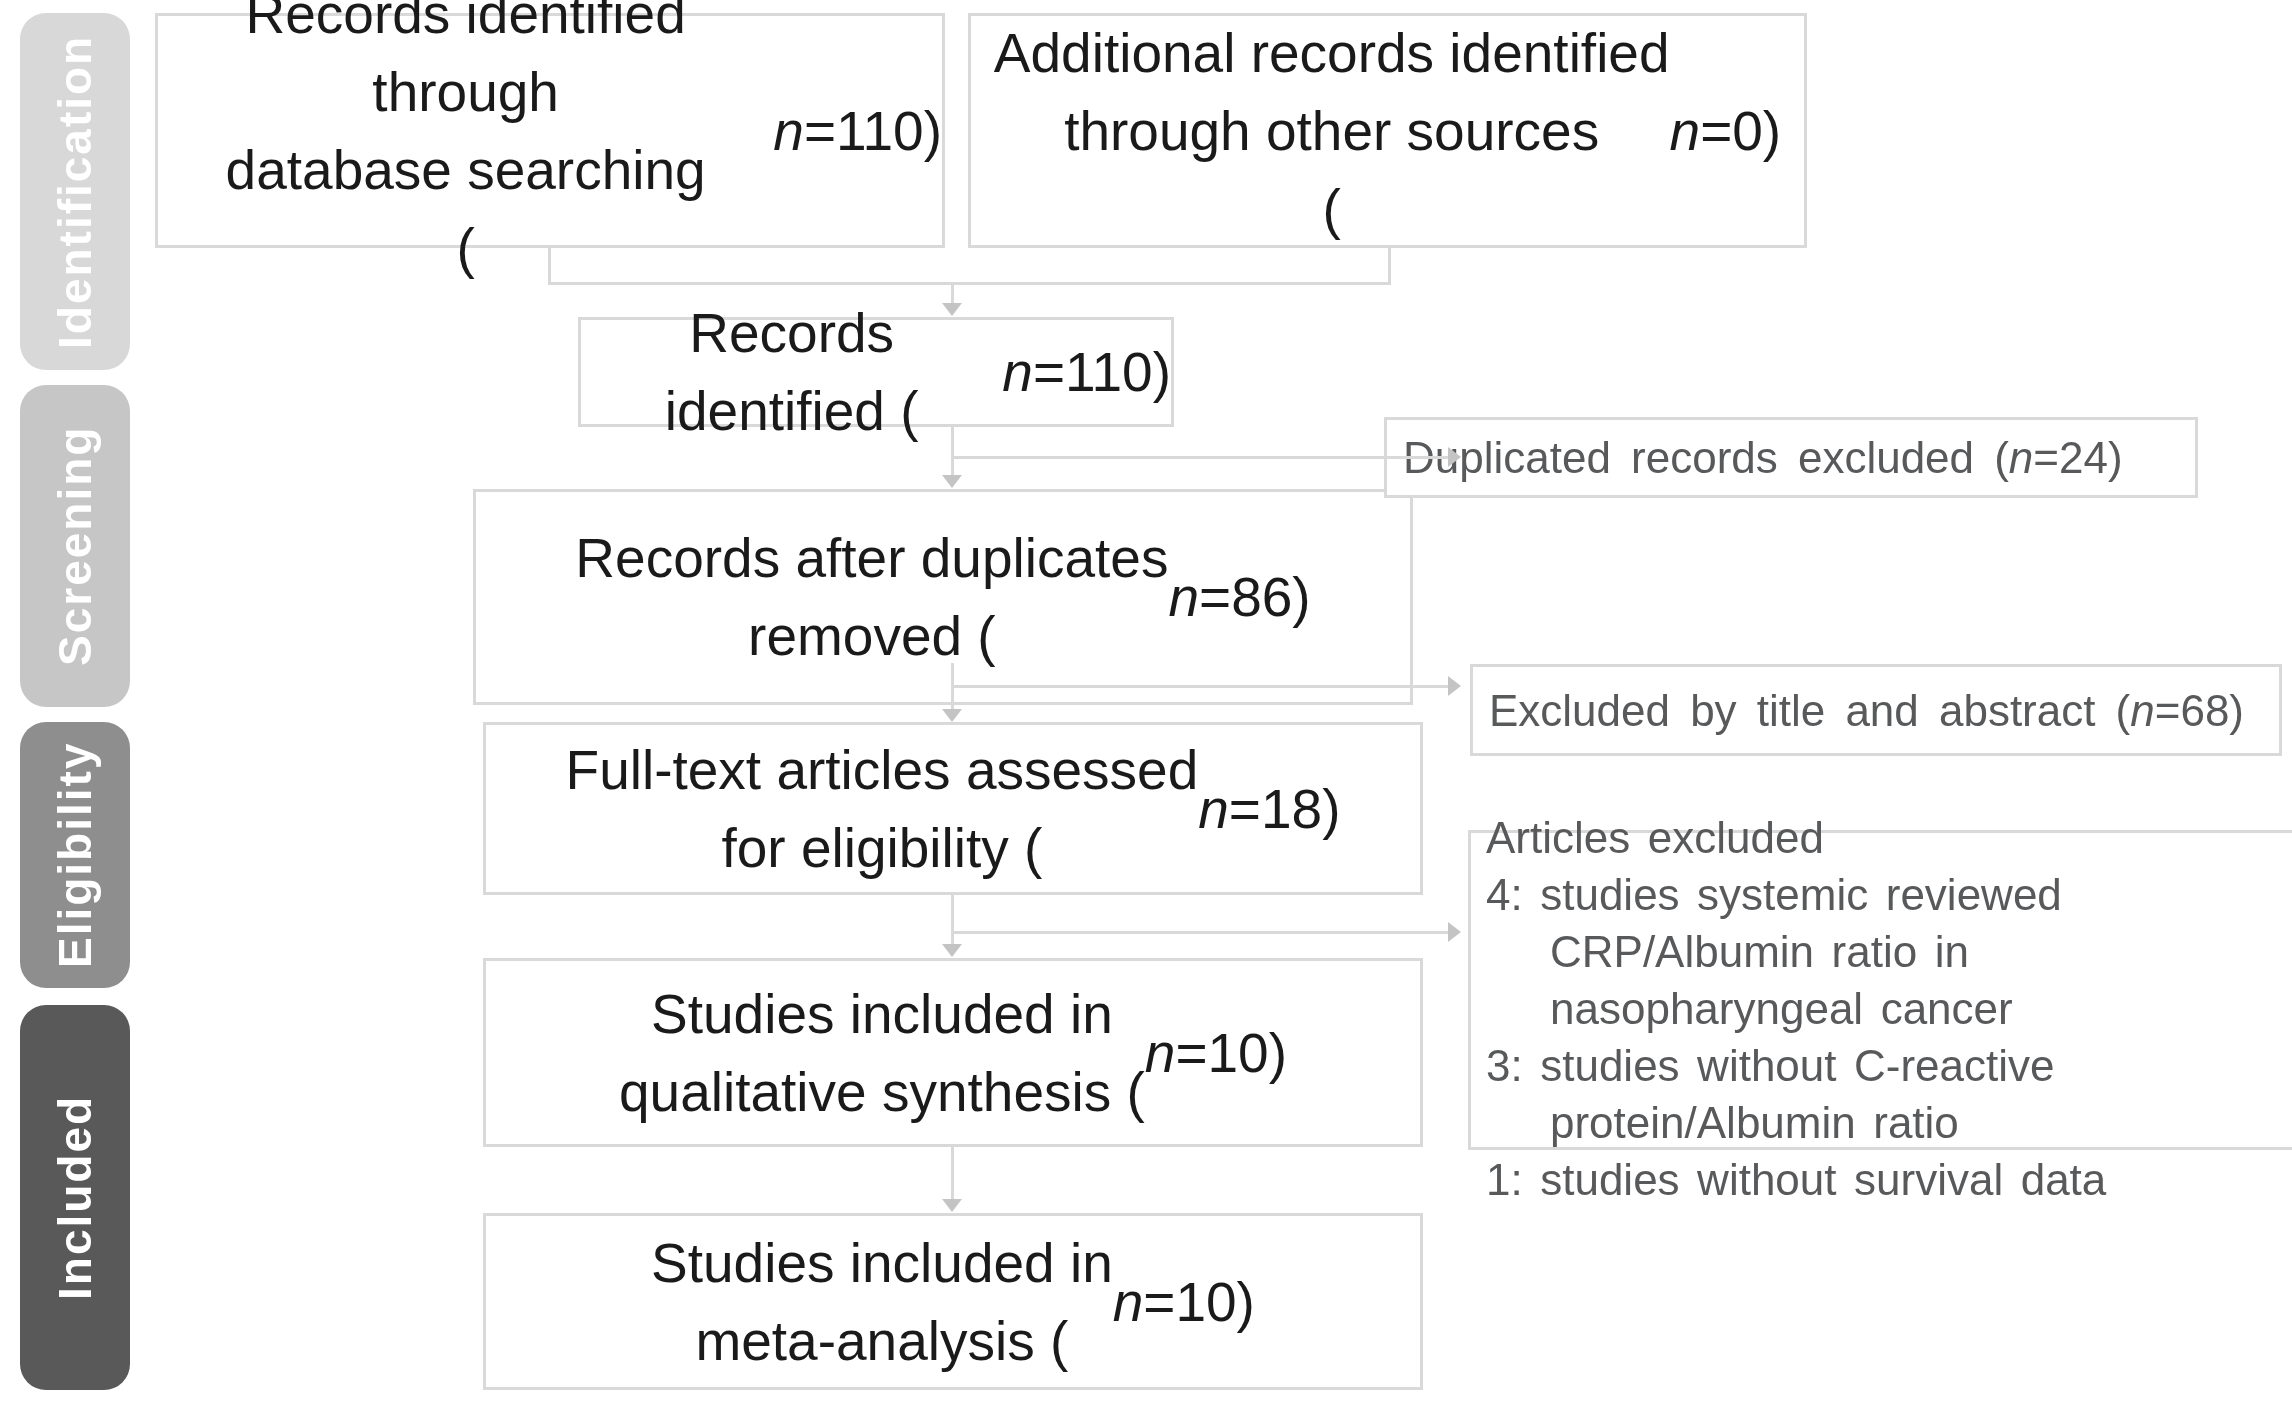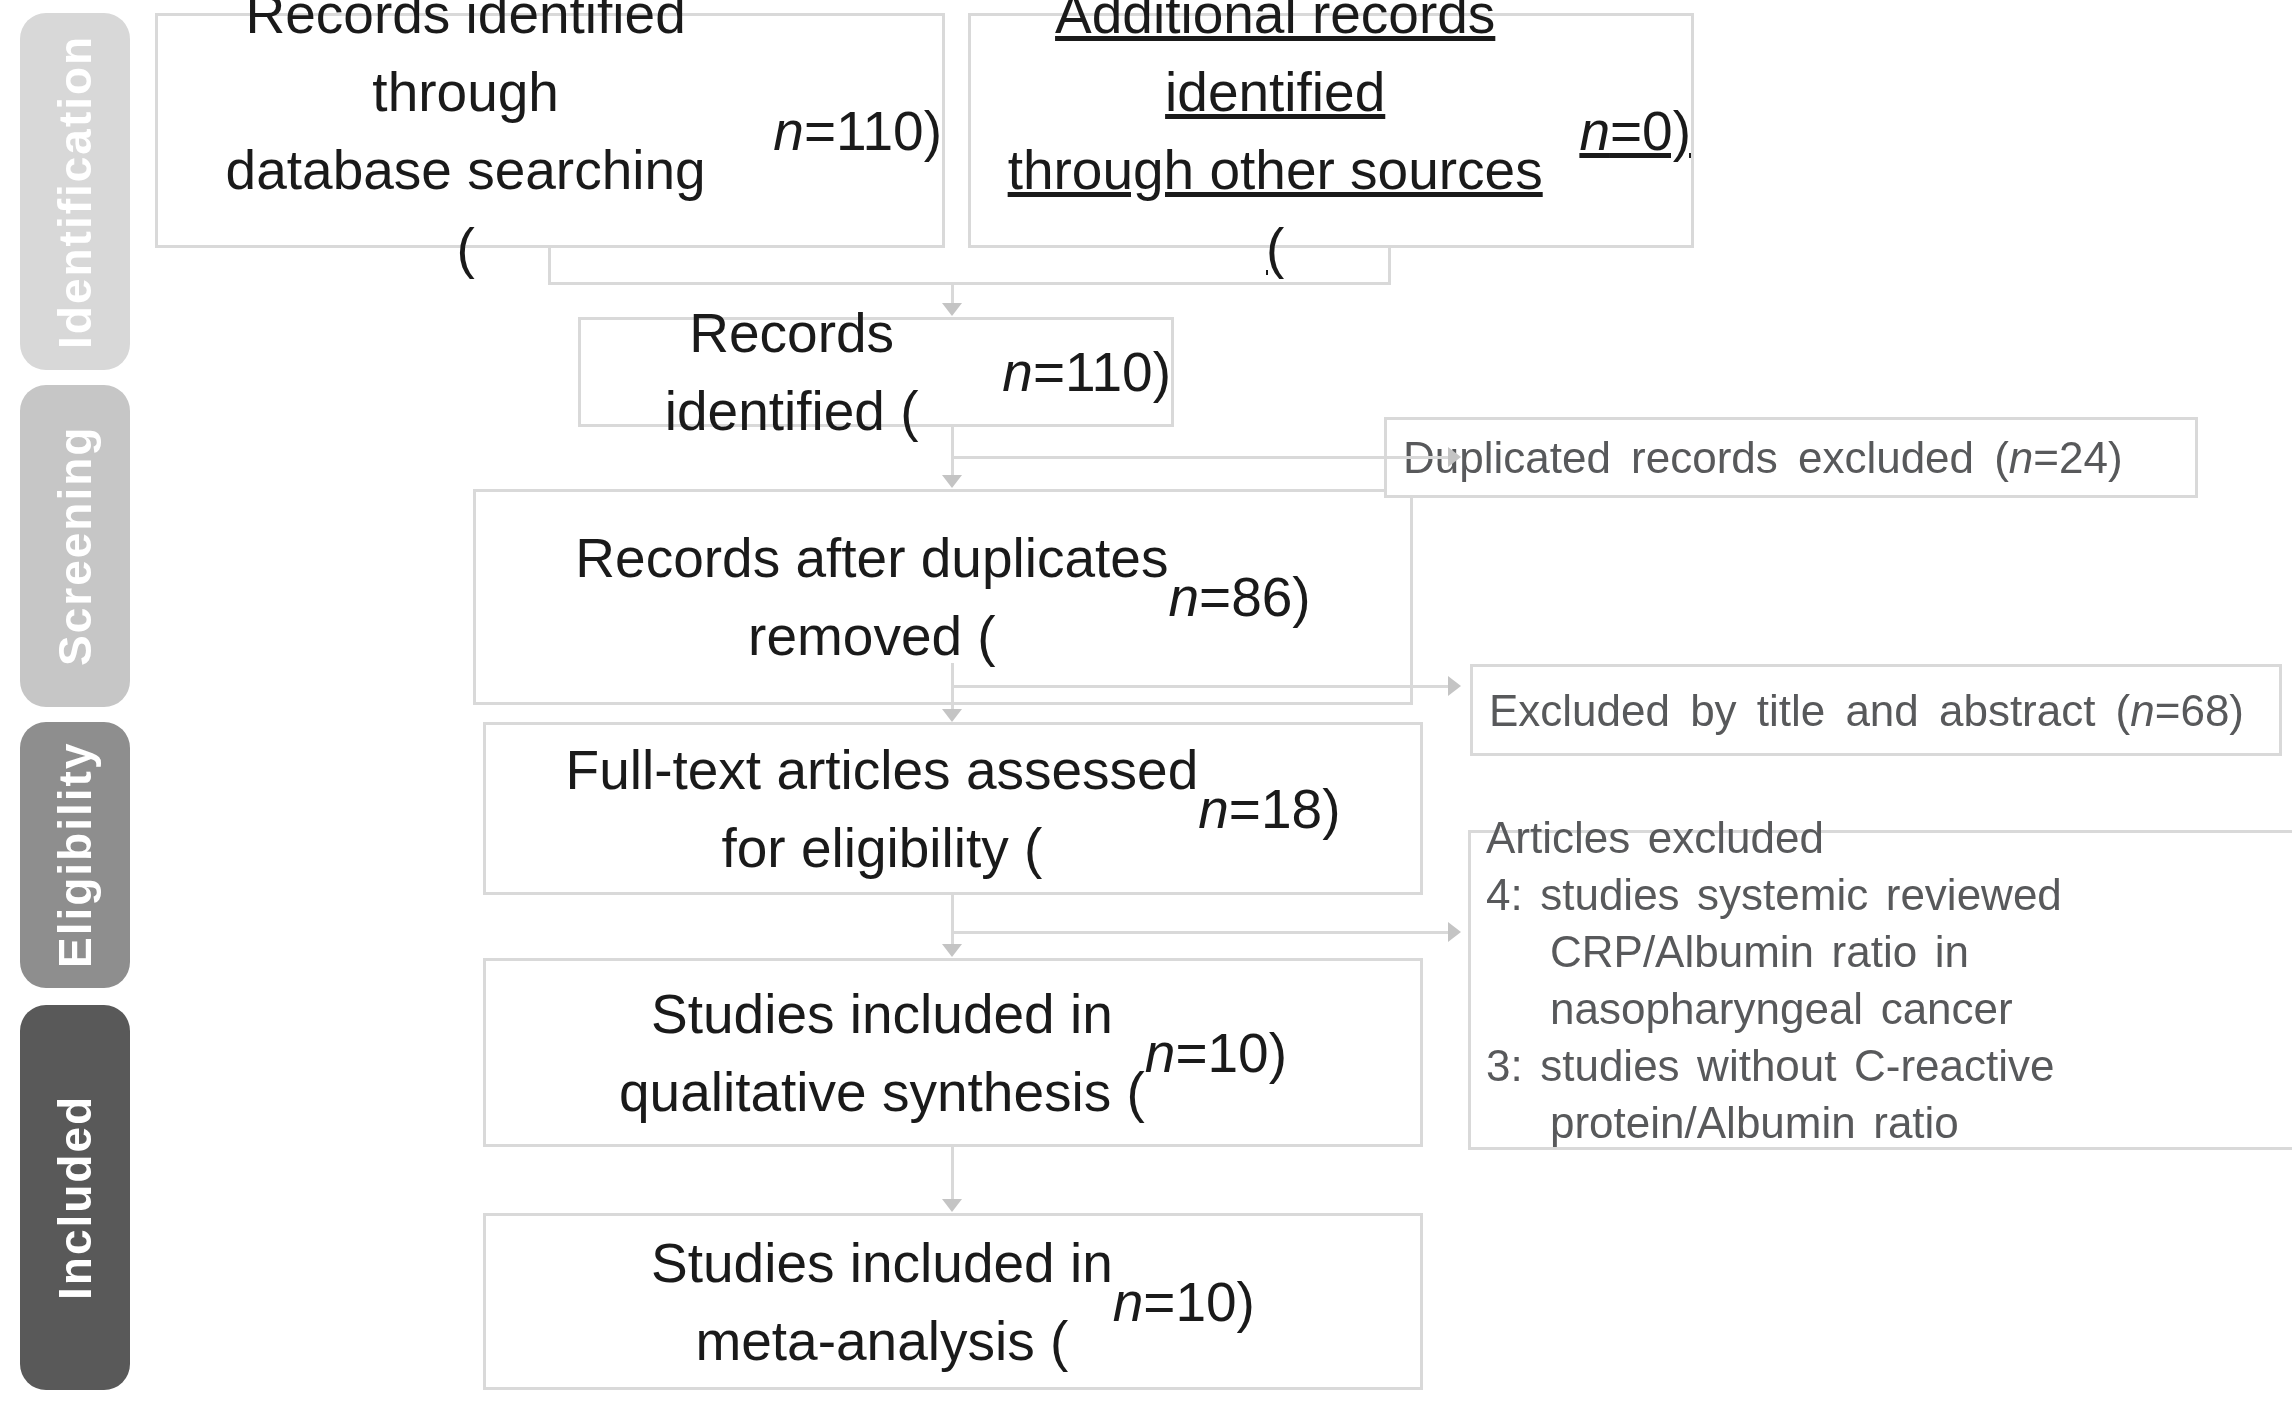--- a/index.html
+++ b/index.html
@@ -65,38 +65,39 @@
 <body>
 
 <div class="page">
 
   <div class="tab" style="top: 13px; height: 357px; background: rgb(216, 216, 216);">Identification</div>
   <div class="tab" style="top: 385px; height: 322px; background: rgb(198, 198, 198);">Screening</div>
   <div class="tab" style="top: 722px; height: 266px; background: rgb(142, 142, 142);">Eligibility</div>
   <div class="tab" style="top: 1005px; height: 385px; background: rgb(89, 89, 89);">Included</div>
 
   <div class="fbox" style="left:155px;top:13px;width:790px;height:235px;">Records identified through<br>database searching<br>(<i>n</i>=110)</div>
-  <div class="fbox" style="left:968px;top:13px;width:726px;height:235px;text-decoration:underline;">Additional records identified<br>through other sources<br>(<i>n</i>=0)</div>
+  <div class="fbox" style="left:968px;top:13px;width:839px;height:235px;">Additional records identified<br>through other sources<br>(<i>n</i>=0)</div>
   <div class="fbox" style="left:578px;top:317px;width:596px;height:110px;">Records identified (<i>n</i>=110)</div>
   <div class="fbox" style="left:473px;top:489px;width:940px;height:216px;">Records after duplicates<br>removed (<i>n</i>=86)</div>
   <div class="fbox" style="left:483px;top:722px;width:940px;height:173px;">Full-text articles assessed<br>for eligibility (<i>n</i>=18)</div>
   <div class="fbox" style="left:483px;top:958px;width:940px;height:189px;">Studies included in<br>qualitative synthesis (<i>n</i>=10)</div>
   <div class="fbox" style="left:483px;top:1213px;width:940px;height:177px;">Studies included in<br>meta-analysis (<i>n</i>=10)</div>
 
   <div class="ebox ebox-single" style="left:1384px;top:417px;width:814px;height:81px;">
     <span>Duplicated records excluded (<i>n</i>=24)</span>
   </div>
   <div class="ebox ebox-single" style="left:1470px;top:648px;width:812px;height:92px;margin-top:16px;">
     <span>Excluded by title and abstract (<i>n</i>=68)</span>
   </div>
   <div class="ebox" style="left:1468px;top:830px;width:861px;height:320px;overflow:visible;">
     <div class="ebox-text-block">
       <div>Articles excluded</div>
       <div class="ex-item">4: studies systemic reviewed CRP/Albumin ratio in nasopharyngeal cancer</div>
       <div class="ex-item">3: studies without C-reactive protein/Albumin ratio</div>
+      <div class="ex-item">1: studies without survival data</div>
     </div>
   </div>
 
   <div class="vline" style="left:548px;top:248px;height:36px;"></div>
   <div class="vline" style="left:1388px;top:248px;height:36px;"></div>
   <div class="hline" style="left:548px;top:282px;width:843px;"></div>
   <div class="vline" style="left:951px;top:282px;height:23px;"></div>
   <div class="ah-down" style="left:942px;top:303px;"></div>
 
   <div class="vline" style="left:951px;top:427px;height:50px;"></div>

